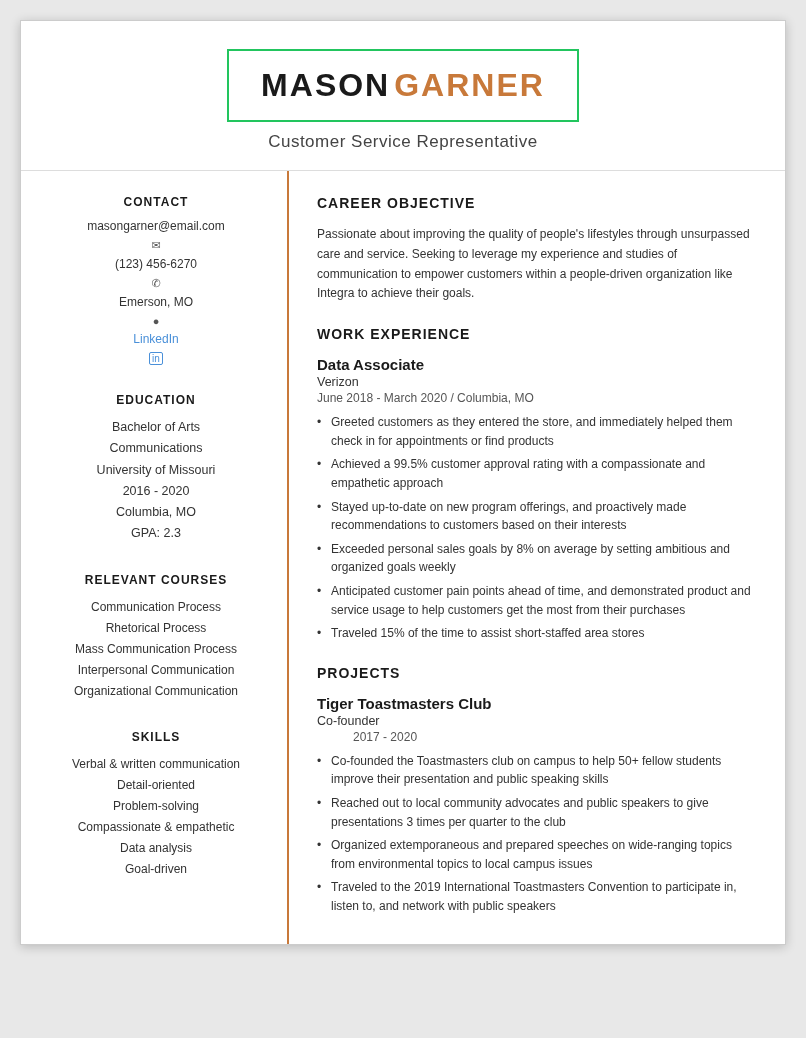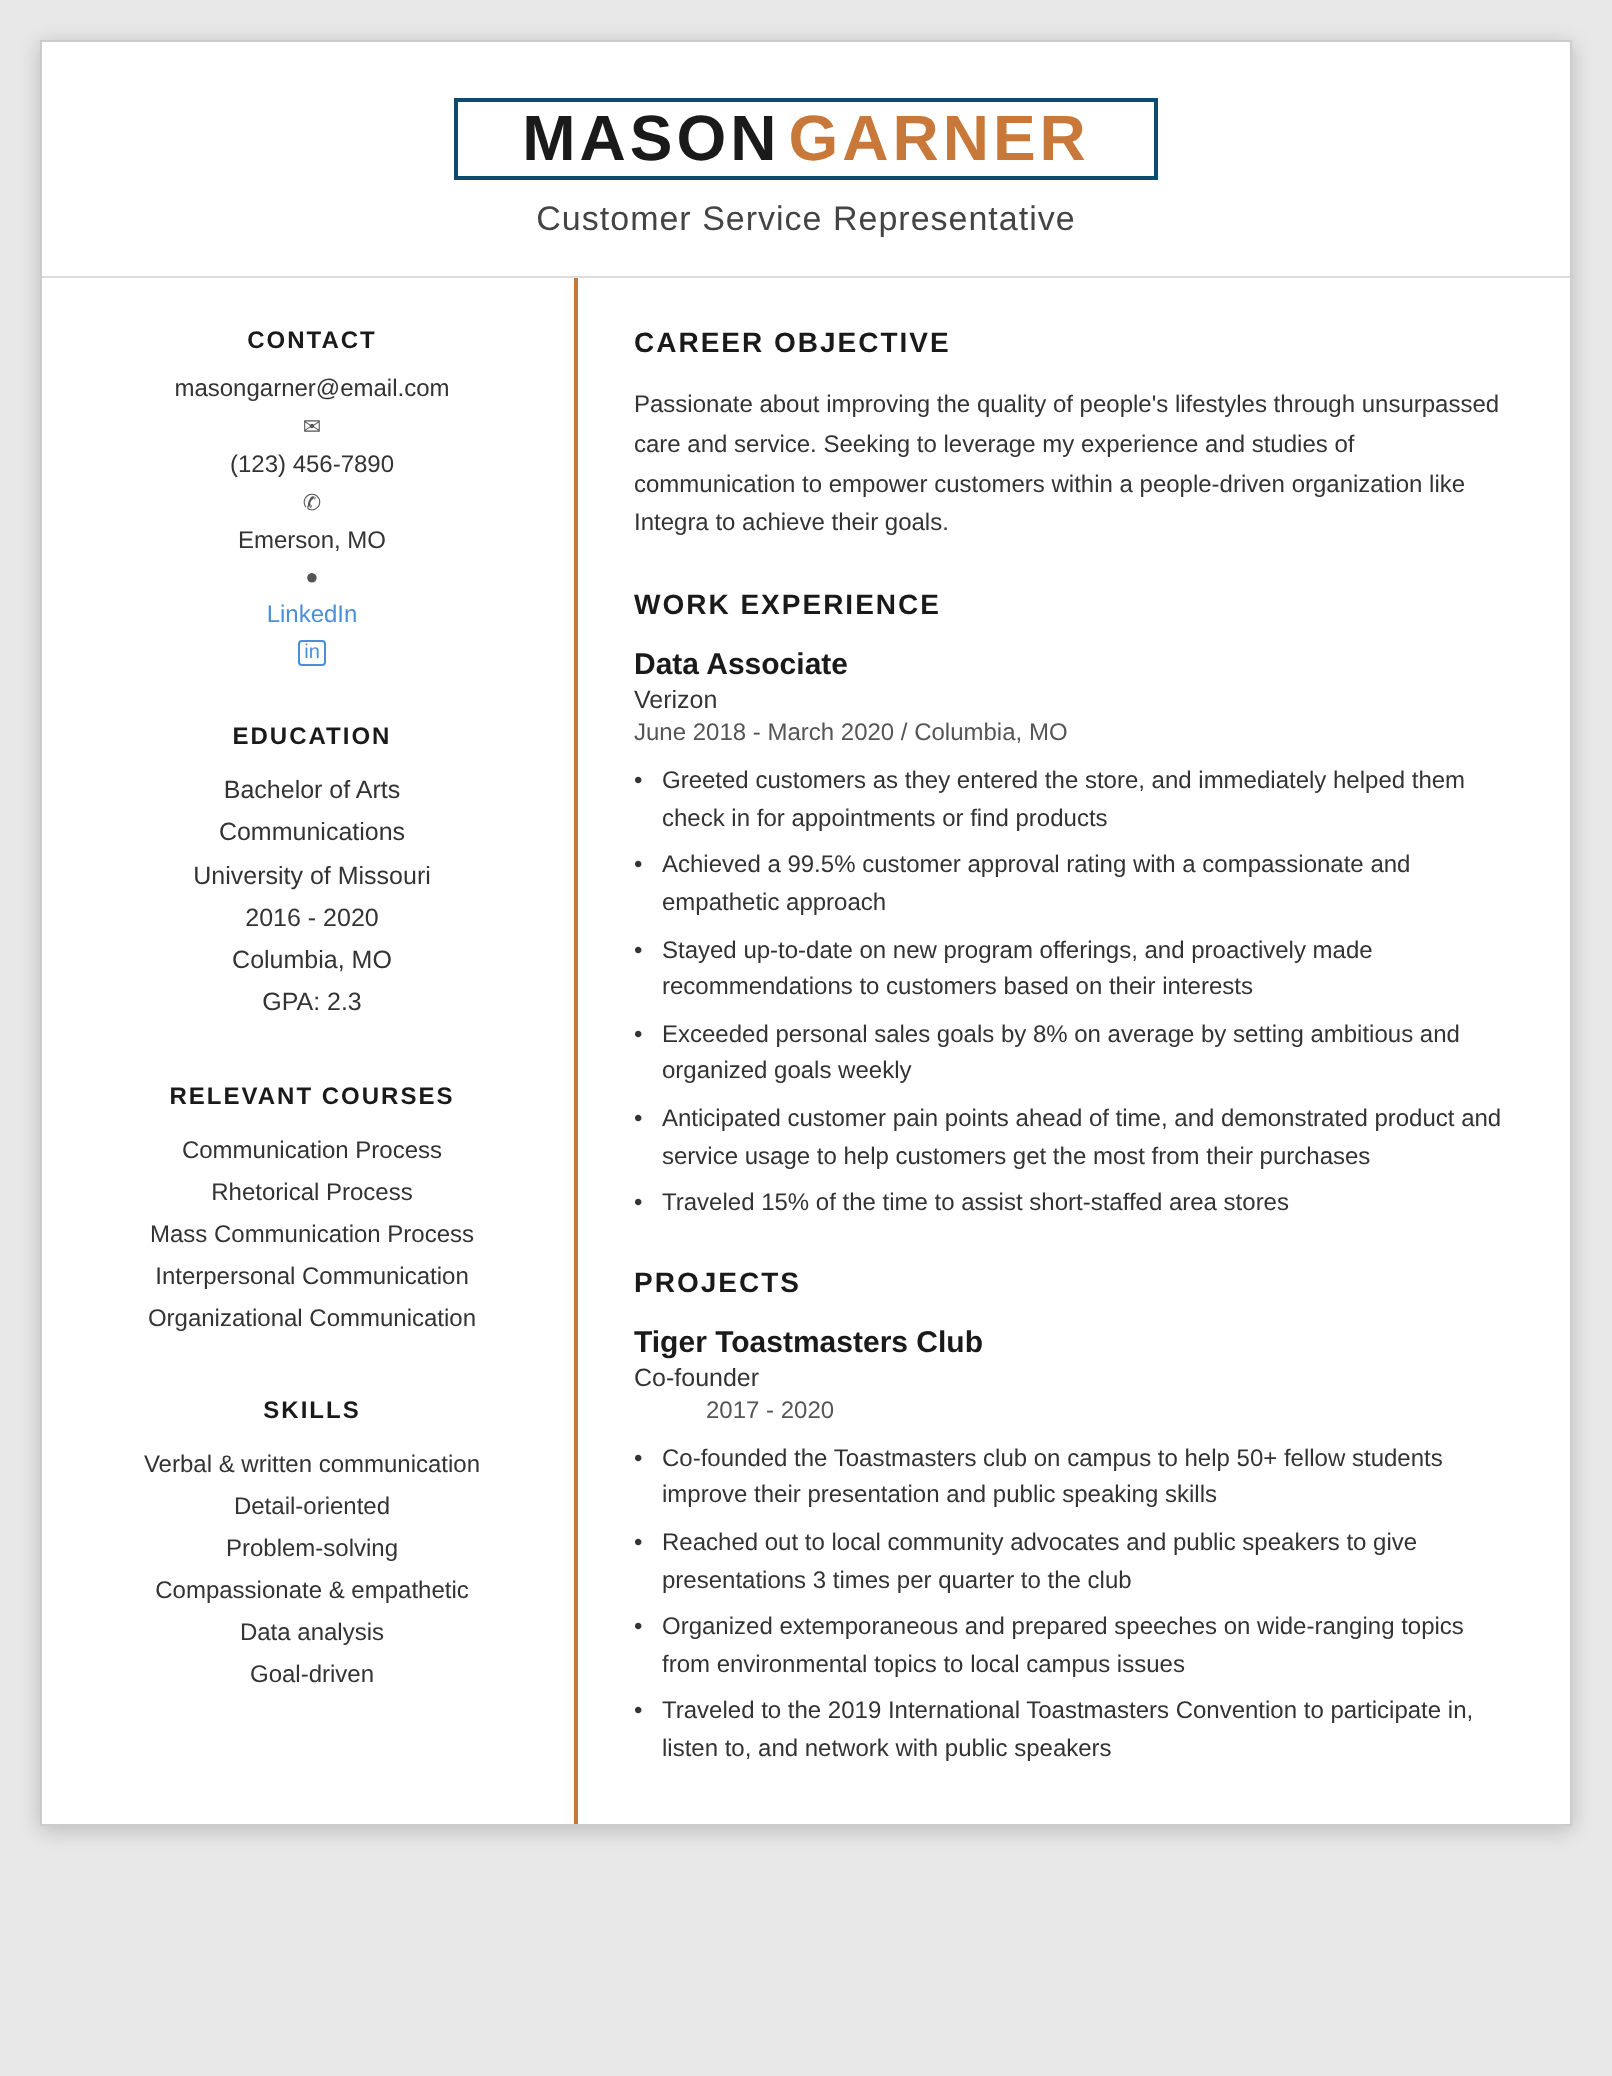--- a/index.html
+++ b/index.html
@@ -18,23 +18,23 @@
       box-shadow: 0 2px 10px rgba(0,0,0,0.2);
       border: 1px solid #ccc;
     }
     
     .header {
       padding: 28px 40px 18px;
       text-align: center;
       background: #fff;
     }
     .name-box {
-      border: 2px solid #0c4a6e;
+      border: 2px solid #22c55e;
       display: inline-block;
-      padding: 0 32px;
+      padding: 16px 32px;
       margin-bottom: 10px;
     }
     .name-first {
       font-size: 32px;
       font-weight: 900;
       color: #1a1a1a;
       letter-spacing: 2px;
       font-family: Arial, sans-serif;
     }
     .name-last {
@@ -219,21 +219,21 @@
 
     <div class="sidebar">
 
       <div class="sidebar-section">
         <div class="sidebar-heading">CONTACT</div>
         <div class="contact-item">
           <span>masongarner@email.com</span>
           <span class="icon">✉</span>
         </div>
         <div class="contact-item">
-          <span>(123) 456-7890</span>
+          <span>(123) 456-6270</span>
           <span class="icon">✆</span>
         </div>
         <div class="contact-item">
           <span>Emerson, MO</span>
           <span class="icon">●</span>
         </div>
         <div class="contact-item">
           <span class="contact-link">LinkedIn</span>
           <span class="icon" style="color:#4a90d9;font-size:10px;border:1px solid #4a90d9;padding:0 2px;border-radius:2px;">in</span>
         </div>

